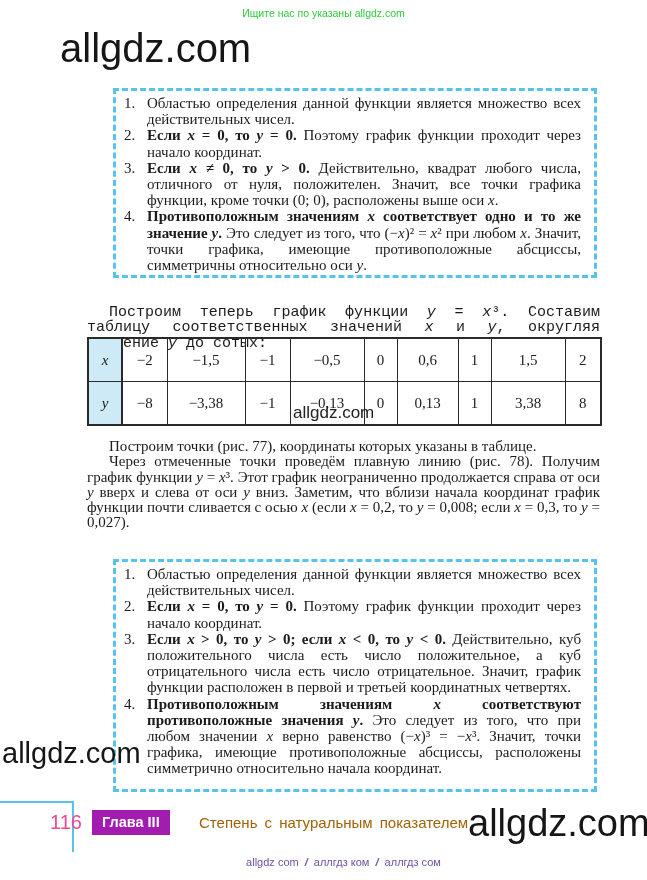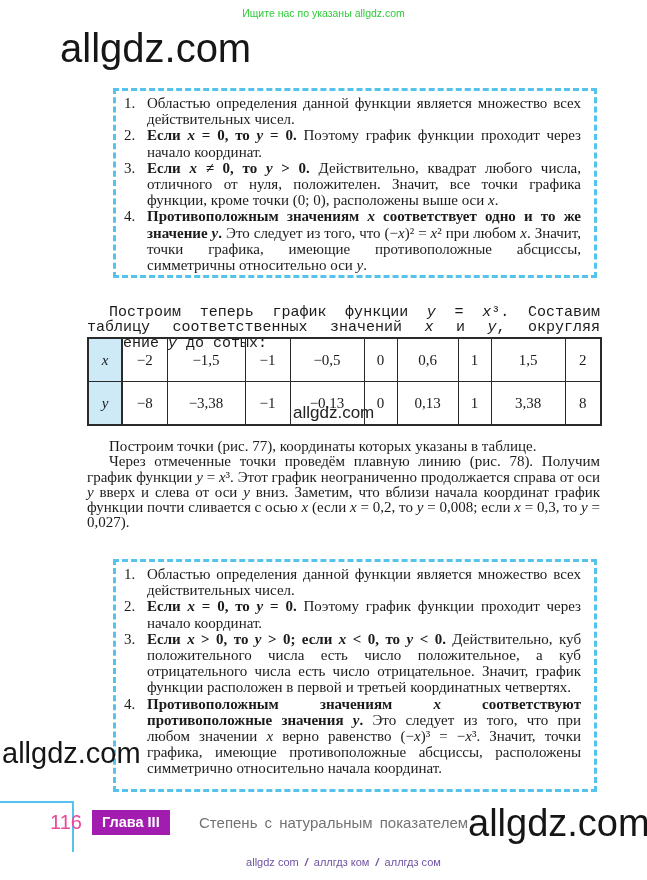--- a/index.html
+++ b/index.html
@@ -40,21 +40,21 @@
 
   
   .footer-rule-h{position:absolute;left:0;top:801px;width:74px;height:2px;background:#55c3ec;}
   .footer-rule-v{position:absolute;left:72px;top:801px;width:2px;height:51px;background:#55c3ec;}
   .page-num{position:absolute;left:44px;top:811px;width:44px;text-align:center;
             font-family:"Liberation Sans",sans-serif;font-size:20px;color:#ec4899;}
   .badge{position:absolute;left:92px;top:810px;height:25px;line-height:25px;padding:0 10px;
          background:#a21caf;color:#fff;font-family:"Liberation Sans",sans-serif;
          font-size:14.5px;font-weight:bold;}
   .chapter{position:absolute;left:199px;top:814px;font-family:"Liberation Sans",sans-serif;
-           font-size:15px;color:#737373;word-spacing:3px;}
+           font-size:15px;color:#a16207;word-spacing:3px;}
   .links{position:absolute;left:0;top:856px;width:100%;text-align:center;
          font-family:"Liberation Sans",sans-serif;font-size:11px;color:#6f52a3;padding-left:20px;}
   .flink{color:#6f52a3;cursor:pointer;}
   .sep{font-weight:bold;font-style:italic;margin:0 3px;}
 </style>
 </head>
 <body>
 
 <div id="page">
 

